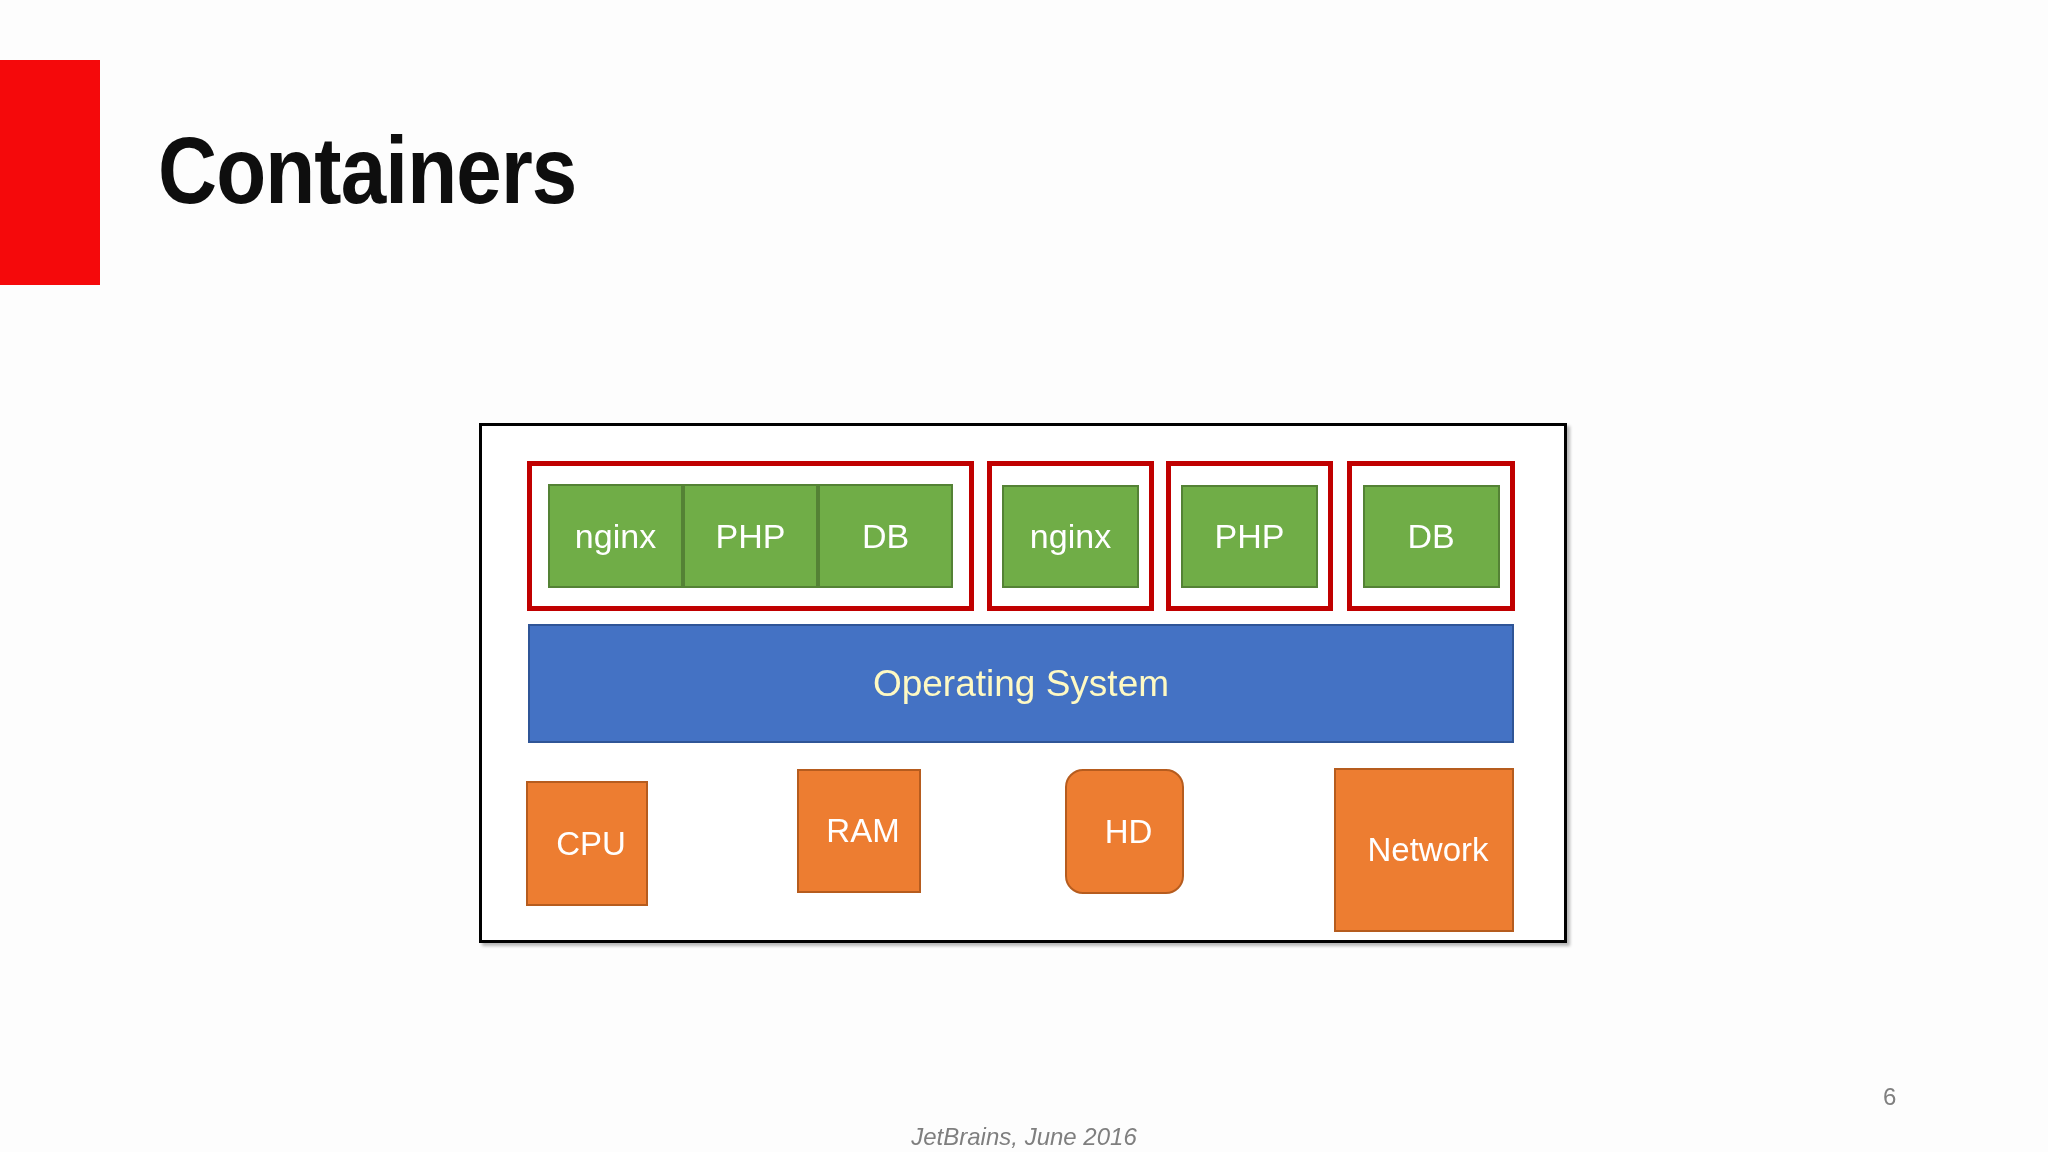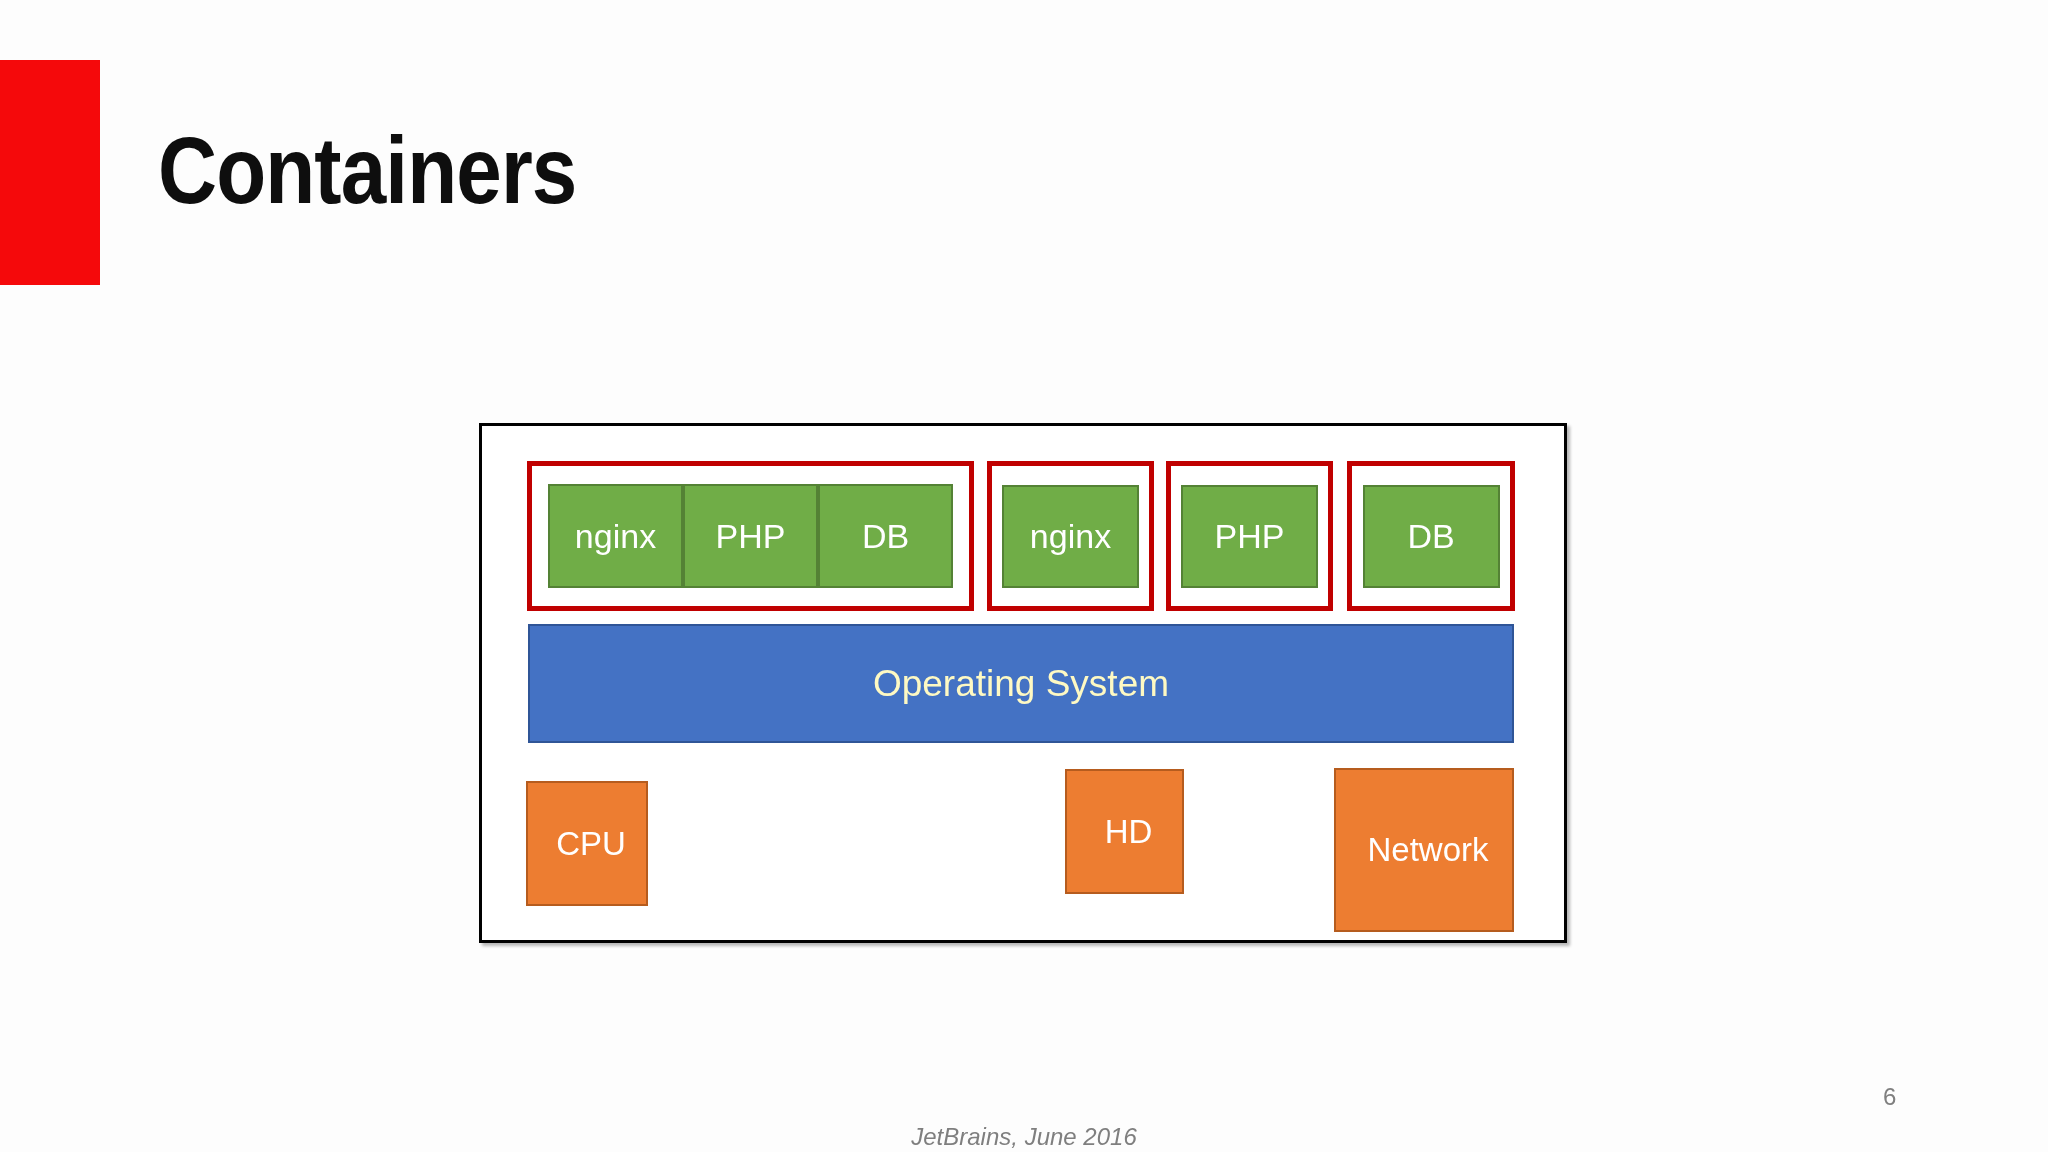--- a/index.html
+++ b/index.html
@@ -60,21 +60,21 @@
   
   .hw{
     position:absolute;box-sizing:border-box;
     background:var(--hardware-orange,#ed7d31);
     border:2px solid var(--hardware-orange-border,#b65c1e);
     color:#fff;font-size:33px;
     display:flex;align-items:center;justify-content:center;padding-left:8px;
   }
   .hw-cpu{left:44px;top:355px;width:122px;height:125px;}
   .hw-ram{left:315px;top:343px;width:124px;height:124px;}
-  .hw-hd{left:583px;top:343px;width:119px;height:125px;}
+  .hw-hd{left:583px;top:343px;width:119px;height:125px;border-radius:18px;}
   .hw-network{left:852px;top:342px;width:180px;height:164px;}
   
   .footer-credit{
     position:absolute;left:0;top:1125px;width:100%;
     text-align:center;font-size:24px;line-height:1;
     color:var(--footer-gray,#7f7f7f);
     font-style:italic;
   }
   .page-number{
     position:absolute;left:1883px;top:1085px;
@@ -109,20 +109,21 @@
 
     <div class="cgroup g4">
       <div class="app">DB</div>
     </div>
 
     <div class="os-bar">
       <span>Operating System</span>
     </div>
 
     <div class="hw hw-cpu">CPU</div>
+    <div class="hw hw-ram">RAM</div>
     <div class="hw hw-hd">HD</div>
     <div class="hw hw-network">Network</div>
 
   </div>
 
   <div class="footer-credit">JetBrains, June 2016</div>
   <div class="page-number">6</div>
 
 </div>
 

